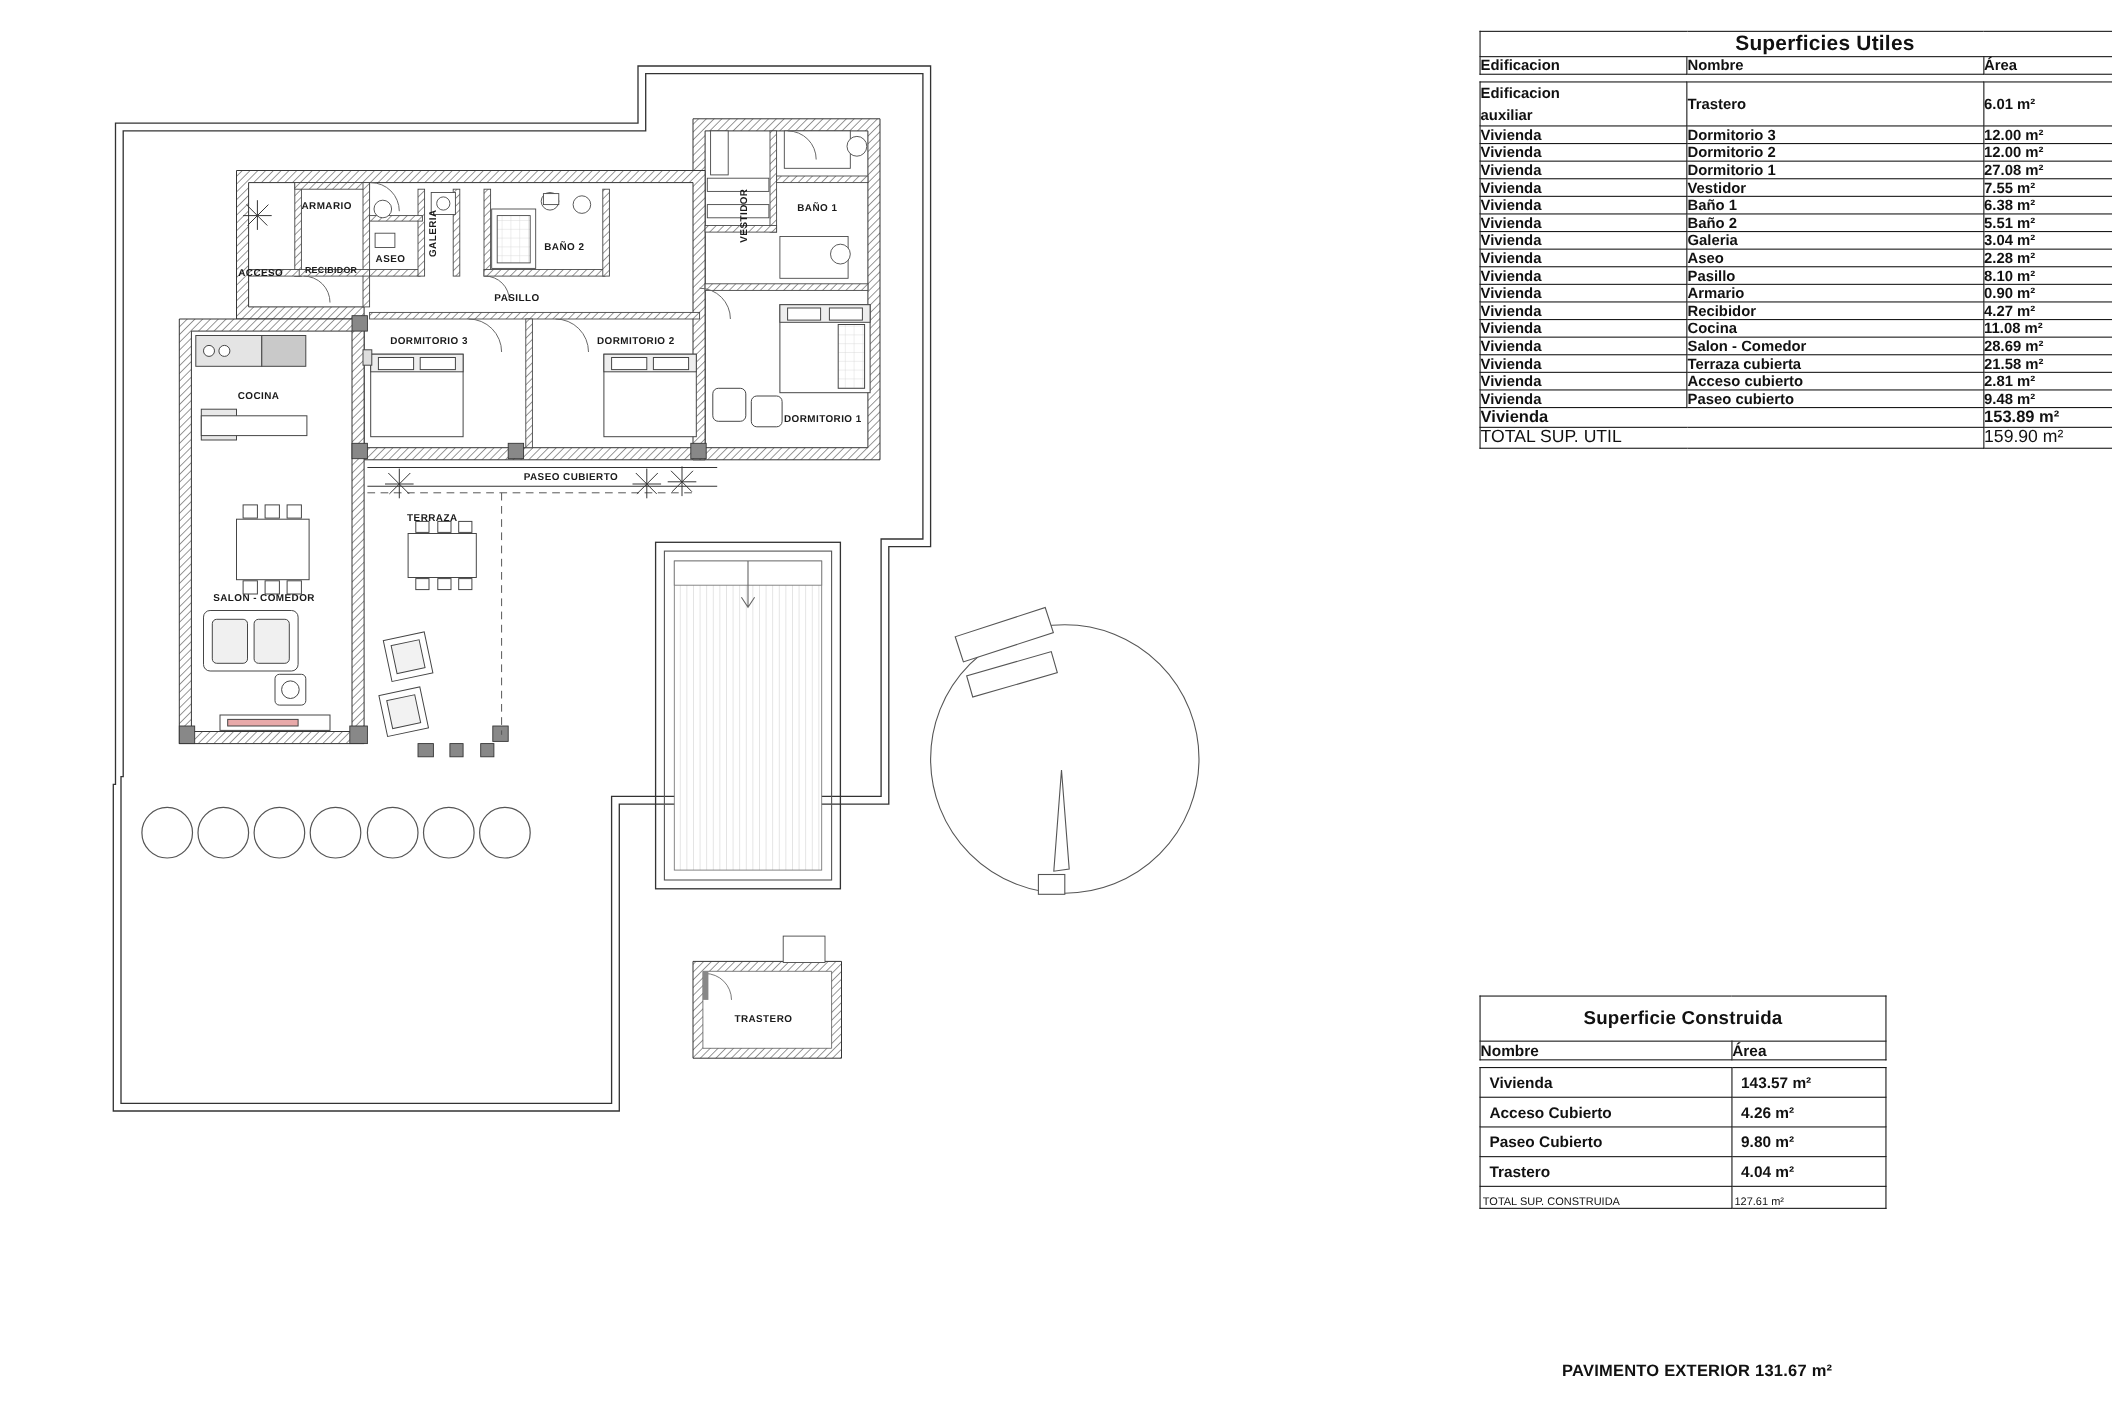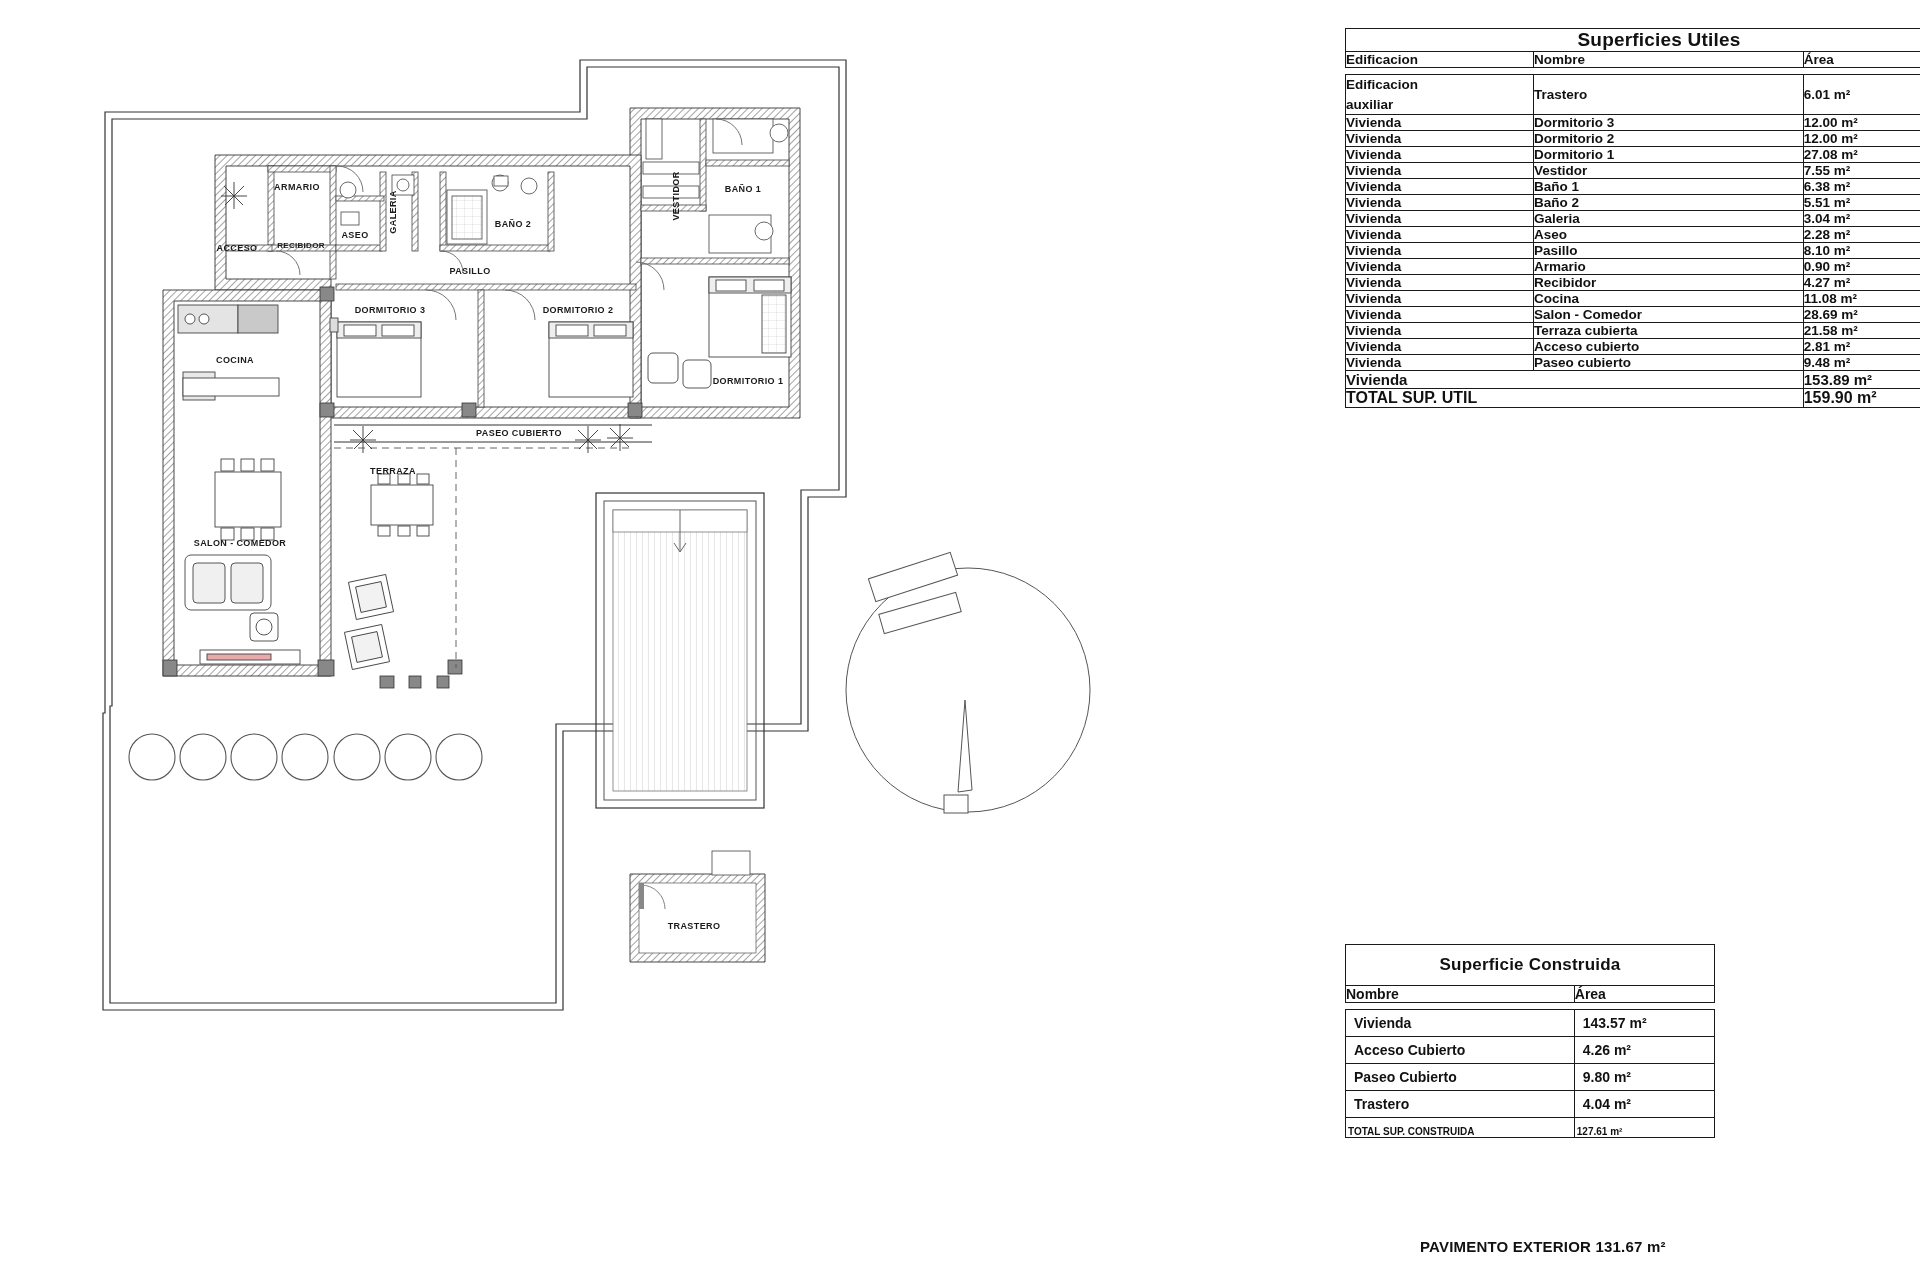--- a/index.html
+++ b/index.html
@@ -32,24 +32,24 @@
   .row td { font-size:13.5px; padding:4px 8px; }
   .row td.b { font-weight:bold; }
   .spacer td { border-left:1px solid #1a1a1a; border-right:1px solid #1a1a1a;
                border-top:none; border-bottom:none; height:7px; }
   .noline { border:none !important; }
   .c-edif { width:30%; }
   .c-nom  { width:43%; }
   .c-area { width:27%; }
   td.area { }
   .sub td { font-weight:bold; font-size:15px; padding:6px 8px; }
-  .totalrow td { font-weight:bold; font-size:16px; padding:7px 8px; border:none; }
+  .totalrow td { font-weight:normal; font-size:16px; padding:7px 8px; border:none; }
   .totalrow td.l { border-top:1px solid #1a1a1a; }
 
-  .tbl2 { position:absolute; left:1345px; top:944px; width:370px; }
+  .tbl2 { position:absolute; left:1345px; top:905px; width:370px; }
   .tbl2 .c-nom { width:62%; }
   .tbl2 .c-area { width:38%; }
   .tbl2 .tbl-title { font-size:17px; padding:10px 0; }
   .tbl2 .row td { font-size:14px; padding:5px 8px; }
   .tbl2 .hdr td { font-size:14px; }
   .tbl2 .totalrow td { font-size:10px; padding:8px 0 0 2px; }
 
   .pav {
     position:absolute; left:1420px; top:1238px;
     font-weight:bold; font-size:15px; letter-spacing:.2px;

